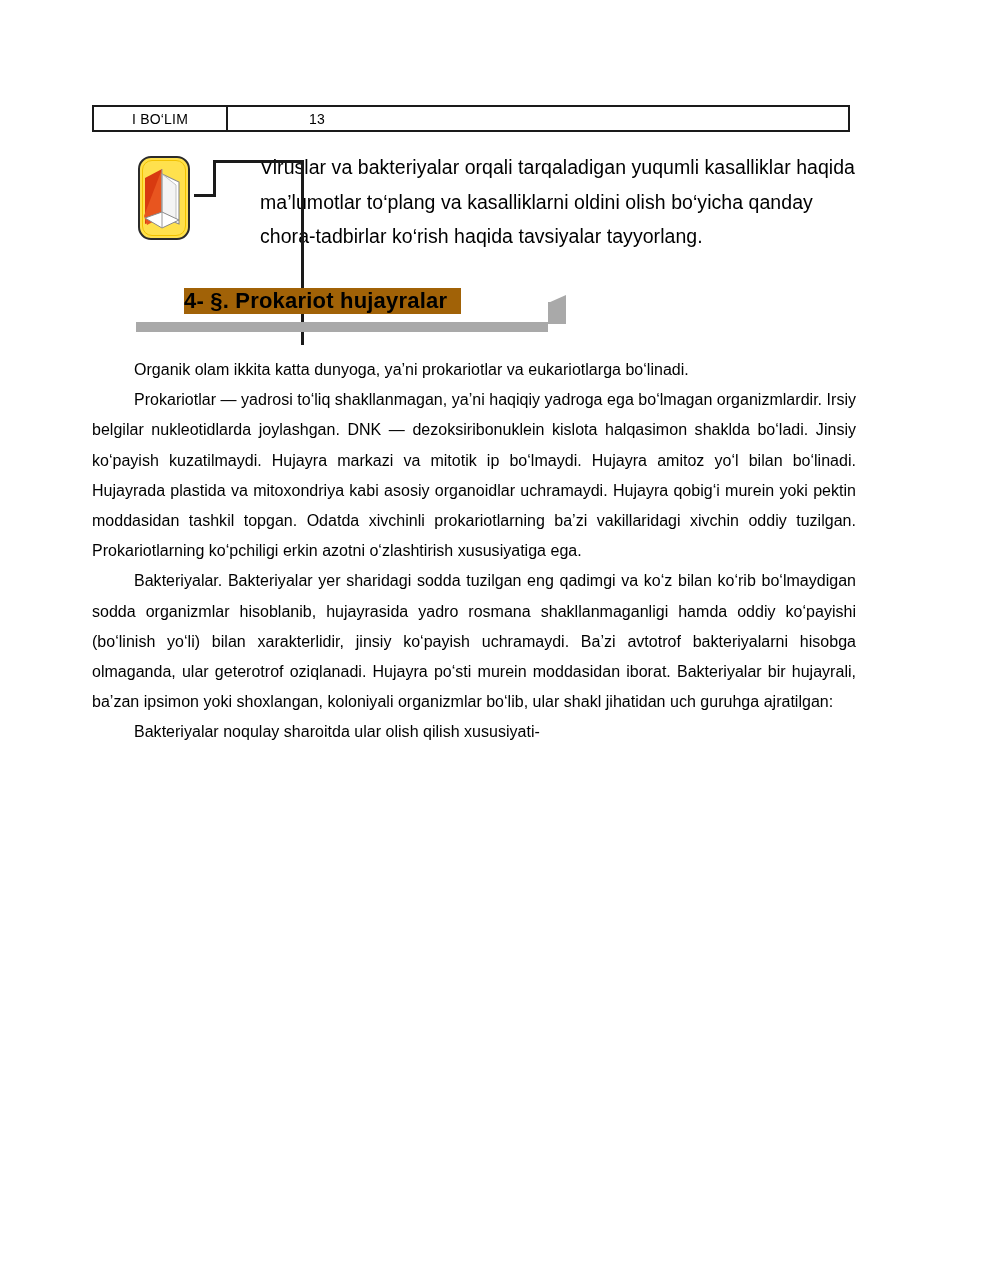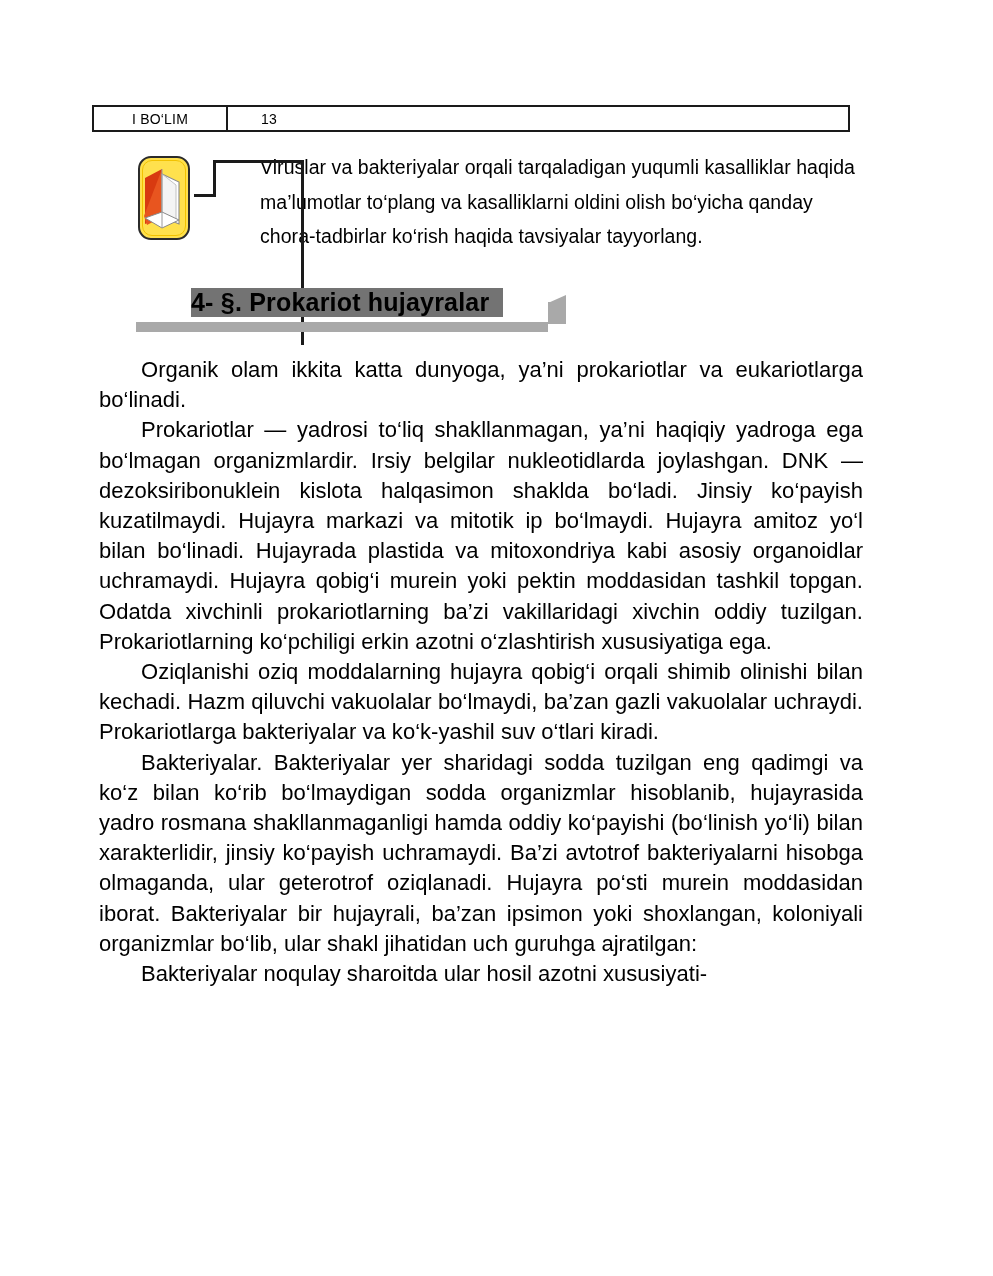--- a/index.html
+++ b/index.html
@@ -42,20 +42,21 @@
     box-sizing: border-box;
   }
   .hdr-title {
     flex: 1 1 auto;
     border-right: 2px solid #1a1a1a;
     box-sizing: border-box;
   }
   .hdr-page {
     width: 82px;
     box-sizing: border-box;
+    margin-left: 48px;
   }
 
   
   .callout {
     position: absolute;
     left: 136px;
     top: 150px;
     width: 724px;
   }
   .callout-icon {
@@ -140,37 +141,37 @@
     position: absolute;
     right: 0;
     top: 7px;
     width: 0;
     height: 0;
     border-bottom: 8px solid #a9a9a9;
     border-left: 18px solid transparent;
   }
   .sh-title {
     position: absolute;
-    left: 55px;
+    left: 48px;
     top: 0;
-    font-size: 25px;
+    font-size: 22px;
     font-weight: bold;
     letter-spacing: 0.2px;
     white-space: nowrap;
-    background: #737373;
+    background: #a16207;
     padding-right: 14px;
   }
 
   
   .body-copy {
     position: absolute;
-    left: 99px;
+    left: 92px;
     top: 355px;
     width: 764px;
-    font-size: 22px;
+    font-size: 16px;
     line-height: 30.2px;
   }
   .body-copy p {
     margin: 0;
     text-align: justify;
     text-indent: 42px;
     letter-spacing: 0.02px;
   }
   .body-copy b { font-weight: normal; }
 </style>
@@ -216,26 +217,23 @@
 <div class="body-copy">
 
   <p>
     <span>Organik olam ikkita katta dunyoga, ya’ni prokariotlar va eukariotlarga bo‘linadi.</span>
   </p>
 
   <p>
     <b>Prokariotlar</b><span> — yadrosi to‘liq shakllanmagan, ya’ni haqiqiy yadroga ega bo‘lmagan organizmlardir. Irsiy belgilar nukleotidlarda joylashgan. DNK — dezoksiribonuklein kislota halqasimon shaklda bo‘ladi. Jinsiy ko‘payish kuzatilmaydi. Hujayra markazi va mitotik ip bo‘lmaydi. Hujayra amitoz yo‘l bilan bo‘linadi. Hujayrada plastida va mitoxondriya kabi asosiy organoidlar uchramaydi. Hujayra qobig‘i murein yoki pektin moddasidan tashkil topgan. Odatda xivchinli prokariotlarning ba’zi vakillaridagi xivchin oddiy tuzilgan. Prokariotlarning ko‘pchiligi erkin azotni o‘zlashtirish xususiyatiga ega.</span>
   </p>
 
-  <p>
-    <span>Oziqlanishi oziq moddalarning hujayra qobig‘i orqali shimib olinishi bilan kechadi. Hazm qiluvchi vakuolalar bo‘lmaydi, ba’zan gazli vakuolalar uchraydi. Prokariotlarga bakteriyalar va ko‘k-yashil suv o‘tlari kiradi.</span>
-  </p>
 
   <p>
     <b>Bakteriyalar.</b><span> Bakteriyalar yer sharidagi sodda tuzilgan eng qadimgi va ko‘z bilan ko‘rib bo‘lmaydigan sodda organizmlar hisoblanib, hujayrasida yadro rosmana shakllanmaganligi hamda oddiy ko‘payishi (bo‘linish yo‘li) bilan xarakterlidir, jinsiy ko‘payish uchramaydi. Ba’zi avtotrof bakteriyalarni hisobga olmaganda, ular geterotrof oziqlanadi. Hujayra po‘sti murein moddasidan iborat. Bakteriyalar bir hujayrali, ba’zan ipsimon yoki shoxlangan, koloniyali organizmlar bo‘lib, ular shakl jihatidan uch guruhga ajratilgan:</span>
   </p>
 
 
   <p>
-    <span>Bakteriyalar noqulay sharoitda </span><b>ular</b><span> hosil azotni xususiyati-</span>
+    <span>Bakteriyalar noqulay sharoitda </span><b>ular</b><span> olish qilish xususiyati-</span>
   </p>
 
 </div>
 
 </body></html>

